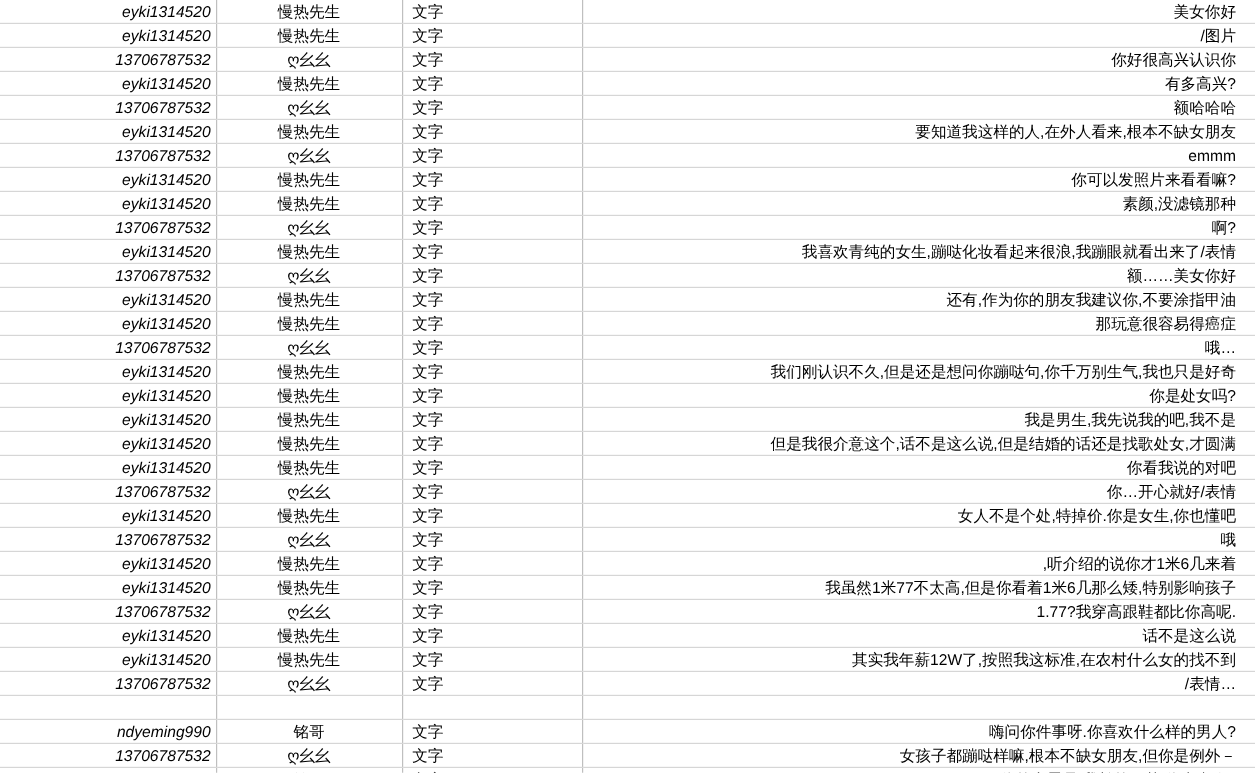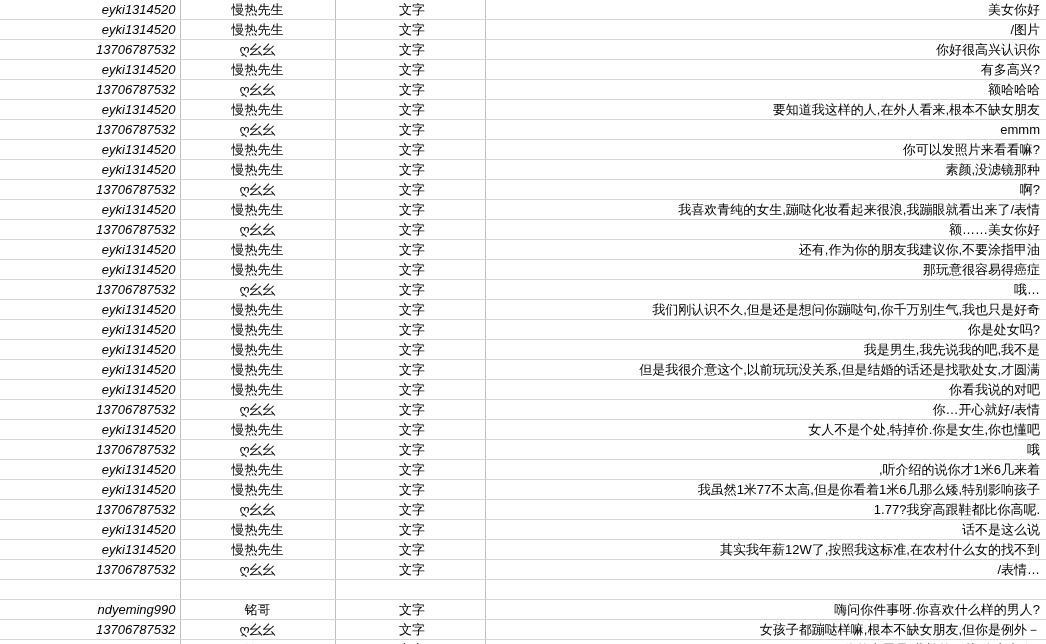--- a/index.html
+++ b/index.html
@@ -38,27 +38,27 @@
     text-align: right;
     border-right: 1px solid #bfbfbf;
     font-style: italic;
   }
   td.nick {
     text-align: center;
     border-right: 1px solid #bfbfbf;
     margin-top: 28px;
   }
   td.type {
-    text-align: center;
+    text-align: left;
     padding-left: 8px;
     border-right: 1px solid #bfbfbf;
   }
   td.content {
     text-align: right;
-    padding-right: 6px;
+    padding-right: 16px;
   }
   tr.blank td {
     border-bottom: 1px solid #d6d6d6;
   }
   tr.blank td.account,
   tr.blank td.nick,
   tr.blank td.type {
     border-right: 1px solid #bfbfbf;
   }
 </style>
@@ -178,21 +178,21 @@
       <tr>
         <td class="account">eyki1314520</td>
         <td class="nick">慢热先生</td>
         <td class="type">文字</td>
         <td class="content">我是男生,我先说我的吧,我不是</td>
       </tr>
       <tr>
         <td class="account">eyki1314520</td>
         <td class="nick">慢热先生</td>
         <td class="type">文字</td>
-        <td class="content">但是我很介意这个,以前玩玩没关系,但是结婚的话还是找歌处女,才圆满</td>
+        <td class="content">但是我很介意这个,话不是这么说,但是结婚的话还是找歌处女,才圆满</td>
       </tr>
       <tr>
         <td class="account">eyki1314520</td>
         <td class="nick">慢热先生</td>
         <td class="type">文字</td>
         <td class="content">你看我说的对吧</td>
       </tr>
       <tr>
         <td class="account">13706787532</td>
         <td class="nick">ღ幺幺</td>

